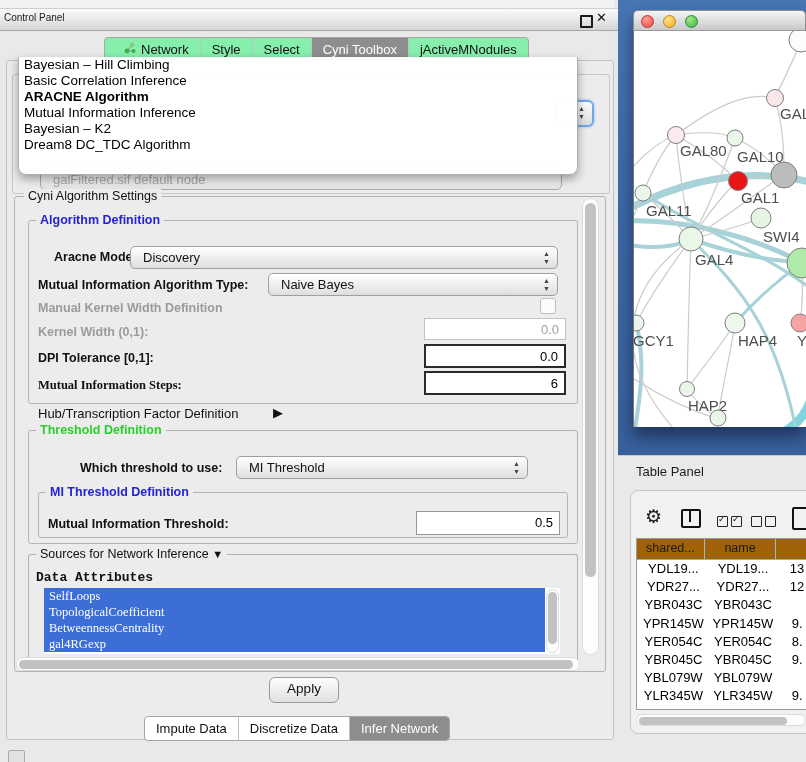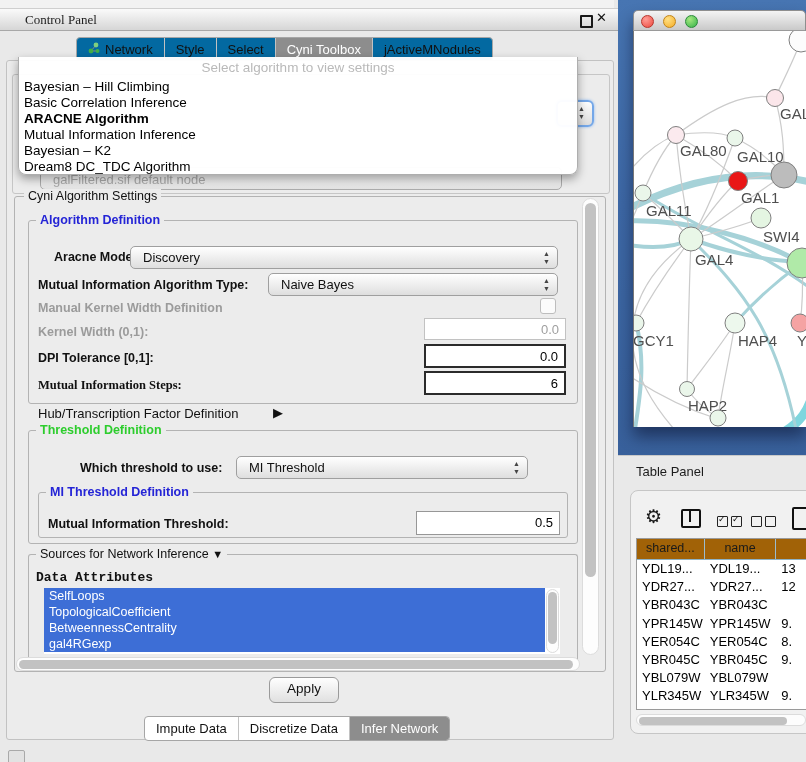--- a/index.html
+++ b/index.html
@@ -11,26 +11,26 @@
   }
   .abs{position:absolute;}
   
   .topstrip{left:0;top:0;width:614px;height:8px;background:#f2f2f2;}
   .titlebar{
     left:0;top:8px;width:620px;height:23px;
     background:linear-gradient(#fafafa,#d6d6d6);
     border-top:1px solid #cfcfcf;border-bottom:1px solid #a8a8a8;
     box-sizing:border-box;
   }
-  .titlebar-text{position:absolute;left:25px;top:3px;font-size:13px;color:#1c1c1c;font-family:Liberation Serif, serif;}
+  .titlebar-text{position:absolute;left:4px;top:3px;font-size:10px;color:#1c1c1c;}
   .float-btn{position:absolute;left:580px;top:6px;width:9px;height:9px;border:2px solid #1a1a1a;border-radius:1px;}
   .close-btn{position:absolute;left:596px;top:1px;font-size:13px;font-weight:bold;color:#111;}
   
-  .tabrow{left:76px;top:37px;height:22px;display:flex;background:#0369a1;
-    border:1px solid #a6a6a6;border-radius:4px;overflow:hidden;}
+  .tabrow{left:104px;top:37px;height:22px;display:flex;background:#86efac;
+    border:1px solid #a6a6a6;border-radius:4px;overflow:hidden;padding-left:8px;}
   .tab{display:flex;align-items:center;padding:0 11px;font-size:13px;color:#111;border-left:1px solid #c2c2c2;white-space:nowrap;}
   .tab:first-child{border-left:none;}
   .tab.sel{background:#8d8d8d;color:#fff;}
   .tab .net-ico{margin-right:5px;display:inline-block;}
   
   .cyni-panel{left:6px;top:60px;width:608px;height:680px;background:#ececec;
     border:1px solid #c2c2c2;border-radius:3px;box-sizing:border-box;}
   
   .ghost-box{left:12px;top:74px;width:596px;height:118px;border:1px solid #c6c6c6;border-radius:3px;}
   .ghost-combo{left:40px;top:167px;width:522px;height:23px;border:1px solid #ababab;border-radius:5px;
@@ -58,21 +58,21 @@
   .combo .val{position:absolute;left:12px;top:0;line-height:22px;}
   
   .field{background:#fff;font-size:13px;text-align:right;line-height:21px;padding-right:6px;box-sizing:border-box;padding-left:12px;}
   .field.en{border:2px solid #2b2b2b;}
   .field.dis{border:1px solid #c2c2c2;color:#9f9f9f;}
   .field.mid{border:1px solid #979797;}
   .chk{width:14px;height:14px;border:1px solid #bdbdbd;border-radius:3px;background:#fbfbfb;}
   .tri{font-size:11px;color:#111;}
   
   .attr-list{left:44px;top:588px;width:516px;height:66px;background:#fff;overflow:hidden;}
-  .attr-item{width:501px;height:16px;line-height:16px;background:#3d6ed6;color:#fff;font-size:12.5px;padding-left:5px;box-sizing:border-box;}
+  .attr-item{width:501px;height:16px;line-height:16px;background:#3d6ed6;color:#fff;font-size:12.5px;padding-left:5px;box-sizing:border-box;font-family:Liberation Serif, serif;}
   .sb-track{background:#fdfdfd;border:1px solid #dcdcdc;border-radius:7px;box-sizing:border-box;}
   .sb-thumb{background:#c2c2c2;border-radius:6px;}
   
   .apply{left:269px;top:677px;width:68px;height:24px;border:1px solid #9a9a9a;border-radius:6px;
     background:linear-gradient(#fefefe,#e0e0e0);font-size:13.5px;color:#111;text-align:center;line-height:22px;}
   .btabs{left:144px;top:716px;height:23px;display:flex;background:#fff;border:1px solid #a6a6a6;border-radius:4px;overflow:hidden;}
   .mini-sq{left:8px;top:750px;width:15px;height:12px;border:1px solid #a9a9a9;background:#e2e2e2;border-radius:2px;}
   
   .desktop{left:618px;top:0;width:188px;height:456px;
     background:linear-gradient(180deg,#4775b2 0%,#3d68a6 45%,#38609b 100%);}
@@ -93,21 +93,21 @@
   .colico i{position:absolute;left:6px;top:0;width:2px;height:11px;background:#111;display:block;}
   .cb{width:9px;height:9px;border:1.5px solid #222;border-radius:1px;display:inline-block;position:relative;margin-right:3px;}
   .cb.on:after{content:"✓";position:absolute;left:0px;top:-3px;font-size:9px;font-weight:bold;color:#111;}
   .docico{width:16px;height:19px;border:2px solid #111;border-radius:2px;}
   .tbl{left:636px;top:538px;width:178px;height:172px;background:#fff;border:1px solid #9a9a9a;
     overflow:hidden;box-sizing:border-box;font-size:13px;}
   .tbl-head{display:flex;height:20px;background:#bfdeee;border-bottom:1px solid #8fb3c6;}
   .tbl-head div{box-sizing:border-box;border-right:1px solid #9cbccd;text-align:center;
     font-size:12.5px;line-height:19px;color:#1a1a1a;background:#a16207;}
   .tbl-row{display:flex;height:18.2px;line-height:18.2px;color:#000;}
-  .tbl-row div{box-sizing:border-box;padding-left:5px;white-space:nowrap;overflow:hidden;}
+  .tbl-row div{box-sizing:border-box;padding-left:5px;white-space:nowrap;overflow:hidden;text-align:center;}
 </style>
 </head>
 <body>
 
 <div class="abs topstrip"></div>
 
 <div class="abs titlebar">
   <span class="titlebar-text">Control Panel</span>
   <span class="float-btn"></span>
   <span class="close-btn">✕</span>
@@ -140,21 +140,20 @@
 
 <div class="abs cyni-panel"></div>
 
 <div class="abs ghost-box"></div>
 <div class="abs ghost-combo">galFiltered.sif default node</div>
 <div class="abs ghost-combo2">
     <span class="spin">▲<br>▼</span>
   </div>
 
 <div class="abs algo-overlay">
-  <div class="algo-ph">Select algorithm to view settings</div>
   <div id="algo-items">
       <div class="algo-item">Bayesian – Hill Climbing</div>
       <div class="algo-item">Basic Correlation Inference</div>
       <div class="algo-item bold">ARACNE Algorithm</div>
       <div class="algo-item">Mutual Information Inference</div>
       <div class="algo-item">Bayesian – K2</div>
       <div class="algo-item">Dream8 DC_TDC Algorithm</div>
     </div>
 </div>
 

